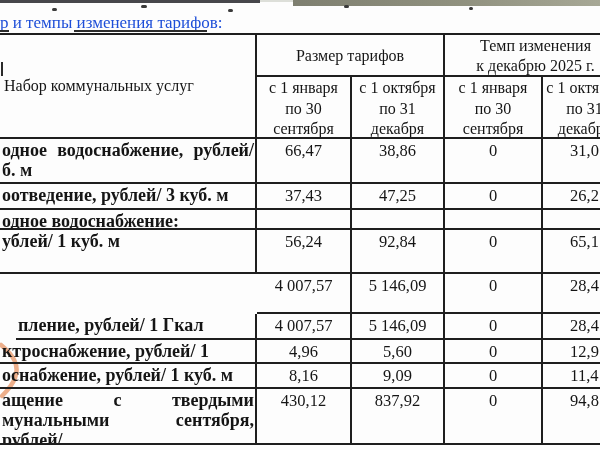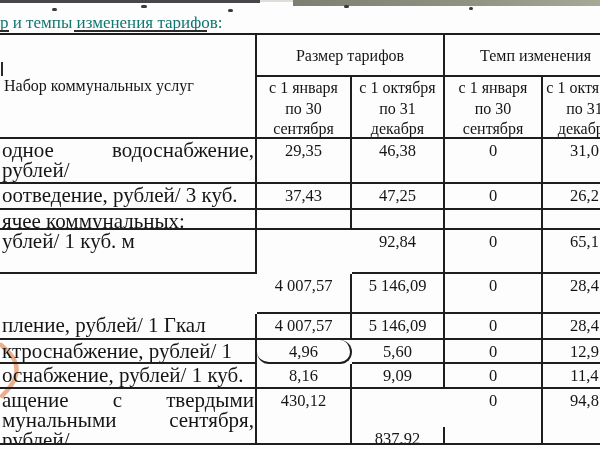--- a/index.html
+++ b/index.html
@@ -11,21 +11,21 @@
   
   .strip-dark{position:absolute;left:0;top:0;width:260px;height:3px;background:#47474b;}
   .strip-light{position:absolute;left:260px;top:0;width:33px;height:2px;background:#dddfd9;}
   .strip-olive{position:absolute;left:293px;top:0;width:307px;height:6px;
     background:linear-gradient(90deg,#7e7f70,#90917f 55%,#a7a896);}
   .dot{position:absolute;background:#3a3a3a;border-radius:2px;}
   .tick{position:absolute;left:1px;top:62px;width:2px;height:14px;background:#2a2a2a;}
 
   .doc-title{
     position:absolute;left:0;top:14px;width:300px;font-size:17px;line-height:18px;
-    white-space:nowrap;color:#0f766e;
+    white-space:nowrap;color:#1d4ed8;
   }
   .u-seg{position:absolute;height:2px;background:#2b2b2b;}
   .u1{left:0;top:30px;width:9px;}
   .u2{left:74px;top:30px;width:133px;}
   .dotted-seg{position:absolute;height:0;border-bottom:2px dotted #6f6f6f;}
   .d1{left:10px;top:33px;width:57px;}
   .d2{left:93px;top:33px;width:50px;}
 
   .pen{position:absolute;left:0;top:340px;width:30px;height:62px;pointer-events:none;}
 
@@ -42,21 +42,21 @@
   .svc-hdr{
     grid-column:1;grid-row:1/3;display:flex;align-items:center;padding-left:4px;
     font-size:16px;
   }
   .grp{display:flex;flex-direction:column;align-items:center;justify-content:center;
     text-align:center;line-height:20px;padding-top:1px;}
   .grp-tariff{grid-column:2/4;grid-row:1;}
   .grp-temp{grid-column:4/6;grid-row:1;}
   .period{grid-row:2;text-align:center;line-height:20.5px;padding-top:1px;}
   .svc{
-    grid-column:1;padding:1px 1px 0 2px;line-height:20px;font-size:21px;
+    grid-column:1;padding:1px 1px 0 2px;line-height:20px;font-size:18px;font-weight:bold;
   }
   .svc .ln{display:block;}
   .svc .ln.j{text-align:justify;text-align-last:justify;}
   .val{text-align:center;padding-top:2px;line-height:20px;font-size:16.5px;}
 </style>
 </head>
 <body>
 
 <div class="page">
 
@@ -78,20 +78,21 @@
 
   <svg class="pen" viewBox="0 0 30 62">
     <path id="pen-path" d="M1,5 C13,15 20,25 15,38 C12,46 7,51 2,56" fill="none" stroke-width="4.5" stroke-linecap="round" opacity="0.8" stroke="#e89b6e"></path>
   </svg>
 
   <div class="tbl">
     <div class="cell svc-hdr">Набор коммунальных услуг</div>
     <div class="cell grp grp-tariff">Размер тарифов</div>
     <div class="cell grp grp-temp">
       <span>Темп изменения</span>
+      <span>к декабрю 2025 г.</span>
     </div>
 
   <div class="cell period" style="grid-column: 2;">
         <span style="display: block;">с 1 января</span>
         <span style="display: block;">по 30</span>
         <span style="display: block;">сентября</span>
       </div>
       <div class="cell period" style="grid-column: 3;">
         <span style="display: block;">с 1 октября</span>
         <span style="display: block;">по 31</span>
@@ -104,72 +105,73 @@
       </div>
       <div class="cell period" style="grid-column: 5;">
         <span style="display: block;">с 1 октября</span>
         <span style="display: block;">по 31</span>
         <span style="display: block;">декабря</span>
       </div>
       <div class="cell svc" style="grid-area: 3 / 1;">
         <span class="ln j">одное водоснабжение, рублей/</span>
         <span class="ln">б. м</span>
       </div>
-      <div class="cell val" style="grid-area: 3 / 2;">29,35</div>
-      <div class="cell val" style="grid-area: 3 / 3;">46,38</div>
+      <div class="cell val" style="grid-area: 3 / 2;">66,47</div>
+      <div class="cell val" style="grid-area: 3 / 3;">38,86</div>
       <div class="cell val" style="grid-area: 3 / 4;">0</div>
       <div class="cell val" style="grid-area: 3 / 5;">31,0</div>
       <div class="cell svc" style="grid-area: 4 / 1;">
         <span class="ln">оотведение, рублей/ 3 куб. м</span>
       </div>
       <div class="cell val" style="grid-area: 4 / 2;">37,43</div>
       <div class="cell val" style="grid-area: 4 / 3;">47,25</div>
       <div class="cell val" style="grid-area: 4 / 4;">0</div>
       <div class="cell val" style="grid-area: 4 / 5;">26,2</div>
       <div class="cell svc" style="grid-area: 5 / 1;">
-        <span class="ln">ячее коммунальных:</span>
+        <span class="ln">одное водоснабжение:</span>
       </div>
       <div class="cell val" style="grid-area: 5 / 2;"></div>
       <div class="cell val" style="grid-area: 5 / 3;"></div>
       <div class="cell val" style="grid-area: 5 / 4;"></div>
       <div class="cell val" style="grid-area: 5 / 5;"></div>
       <div class="cell svc" style="grid-area: 6 / 1;">
         <span class="ln">ублей/ 1 куб. м</span>
       </div>
+      <div class="cell val" style="grid-area: 6 / 2;">56,24</div>
       <div class="cell val" style="grid-area: 6 / 3;">92,84</div>
       <div class="cell val" style="grid-area: 6 / 4;">0</div>
       <div class="cell val" style="grid-area: 6 / 5;">65,1</div>
       <div class="cell val" style="grid-area: 7 / 2;">4 007,57</div>
       <div class="cell val" style="grid-area: 7 / 3;">5 146,09</div>
       <div class="cell val" style="grid-area: 7 / 4;">0</div>
       <div class="cell val" style="grid-area: 7 / 5;">28,4</div>
-      <div class="cell svc" style="grid-area: 8 / 1;">
+      <div class="cell svc" style="grid-area: 8 / 1; margin-left: 16px;">
         <span class="ln">пление, рублей/ 1 Гкал</span>
       </div>
       <div class="cell val" style="grid-area: 8 / 2;">4 007,57</div>
       <div class="cell val" style="grid-area: 8 / 3;">5 146,09</div>
       <div class="cell val" style="grid-area: 8 / 4;">0</div>
       <div class="cell val" style="grid-area: 8 / 5;">28,4</div>
       <div class="cell svc" style="grid-area: 9 / 1;">
         <span class="ln">ктроснабжение, рублей/ 1 кВт·ч</span>
       </div>
-      <div class="cell val" style="grid-area: 9 / 2; border-radius: 12px;">4,96</div>
+      <div class="cell val" style="grid-area: 9 / 2;">4,96</div>
       <div class="cell val" style="grid-area: 9 / 3;">5,60</div>
       <div class="cell val" style="grid-area: 9 / 4;">0</div>
       <div class="cell val" style="grid-area: 9 / 5;">12,9</div>
       <div class="cell svc" style="grid-area: 10 / 1;">
         <span class="ln">оснабжение, рублей/ 1 куб. м</span>
       </div>
       <div class="cell val" style="grid-area: 10 / 2;">8,16</div>
       <div class="cell val" style="grid-area: 10 / 3;">9,09</div>
       <div class="cell val" style="grid-area: 10 / 4;">0</div>
       <div class="cell val" style="grid-area: 10 / 5;">11,4</div>
       <div class="cell svc" style="grid-area: 11 / 1;">
         <span class="ln j">ащение с твердыми</span>
         <span class="ln j">мунальными сентября, рублей/</span>
         <span class="ln">б. м</span>
       </div>
       <div class="cell val" style="grid-area: 11 / 2;">430,12</div>
-      <div class="cell val" style="grid-area: 11 / 3; margin-top: 38px;">837,92</div>
+      <div class="cell val" style="grid-area: 11 / 3;">837,92</div>
       <div class="cell val" style="grid-area: 11 / 4;">0</div>
       <div class="cell val" style="grid-area: 11 / 5;">94,8</div>
     </div>
 </div>
 
 </body></html>

